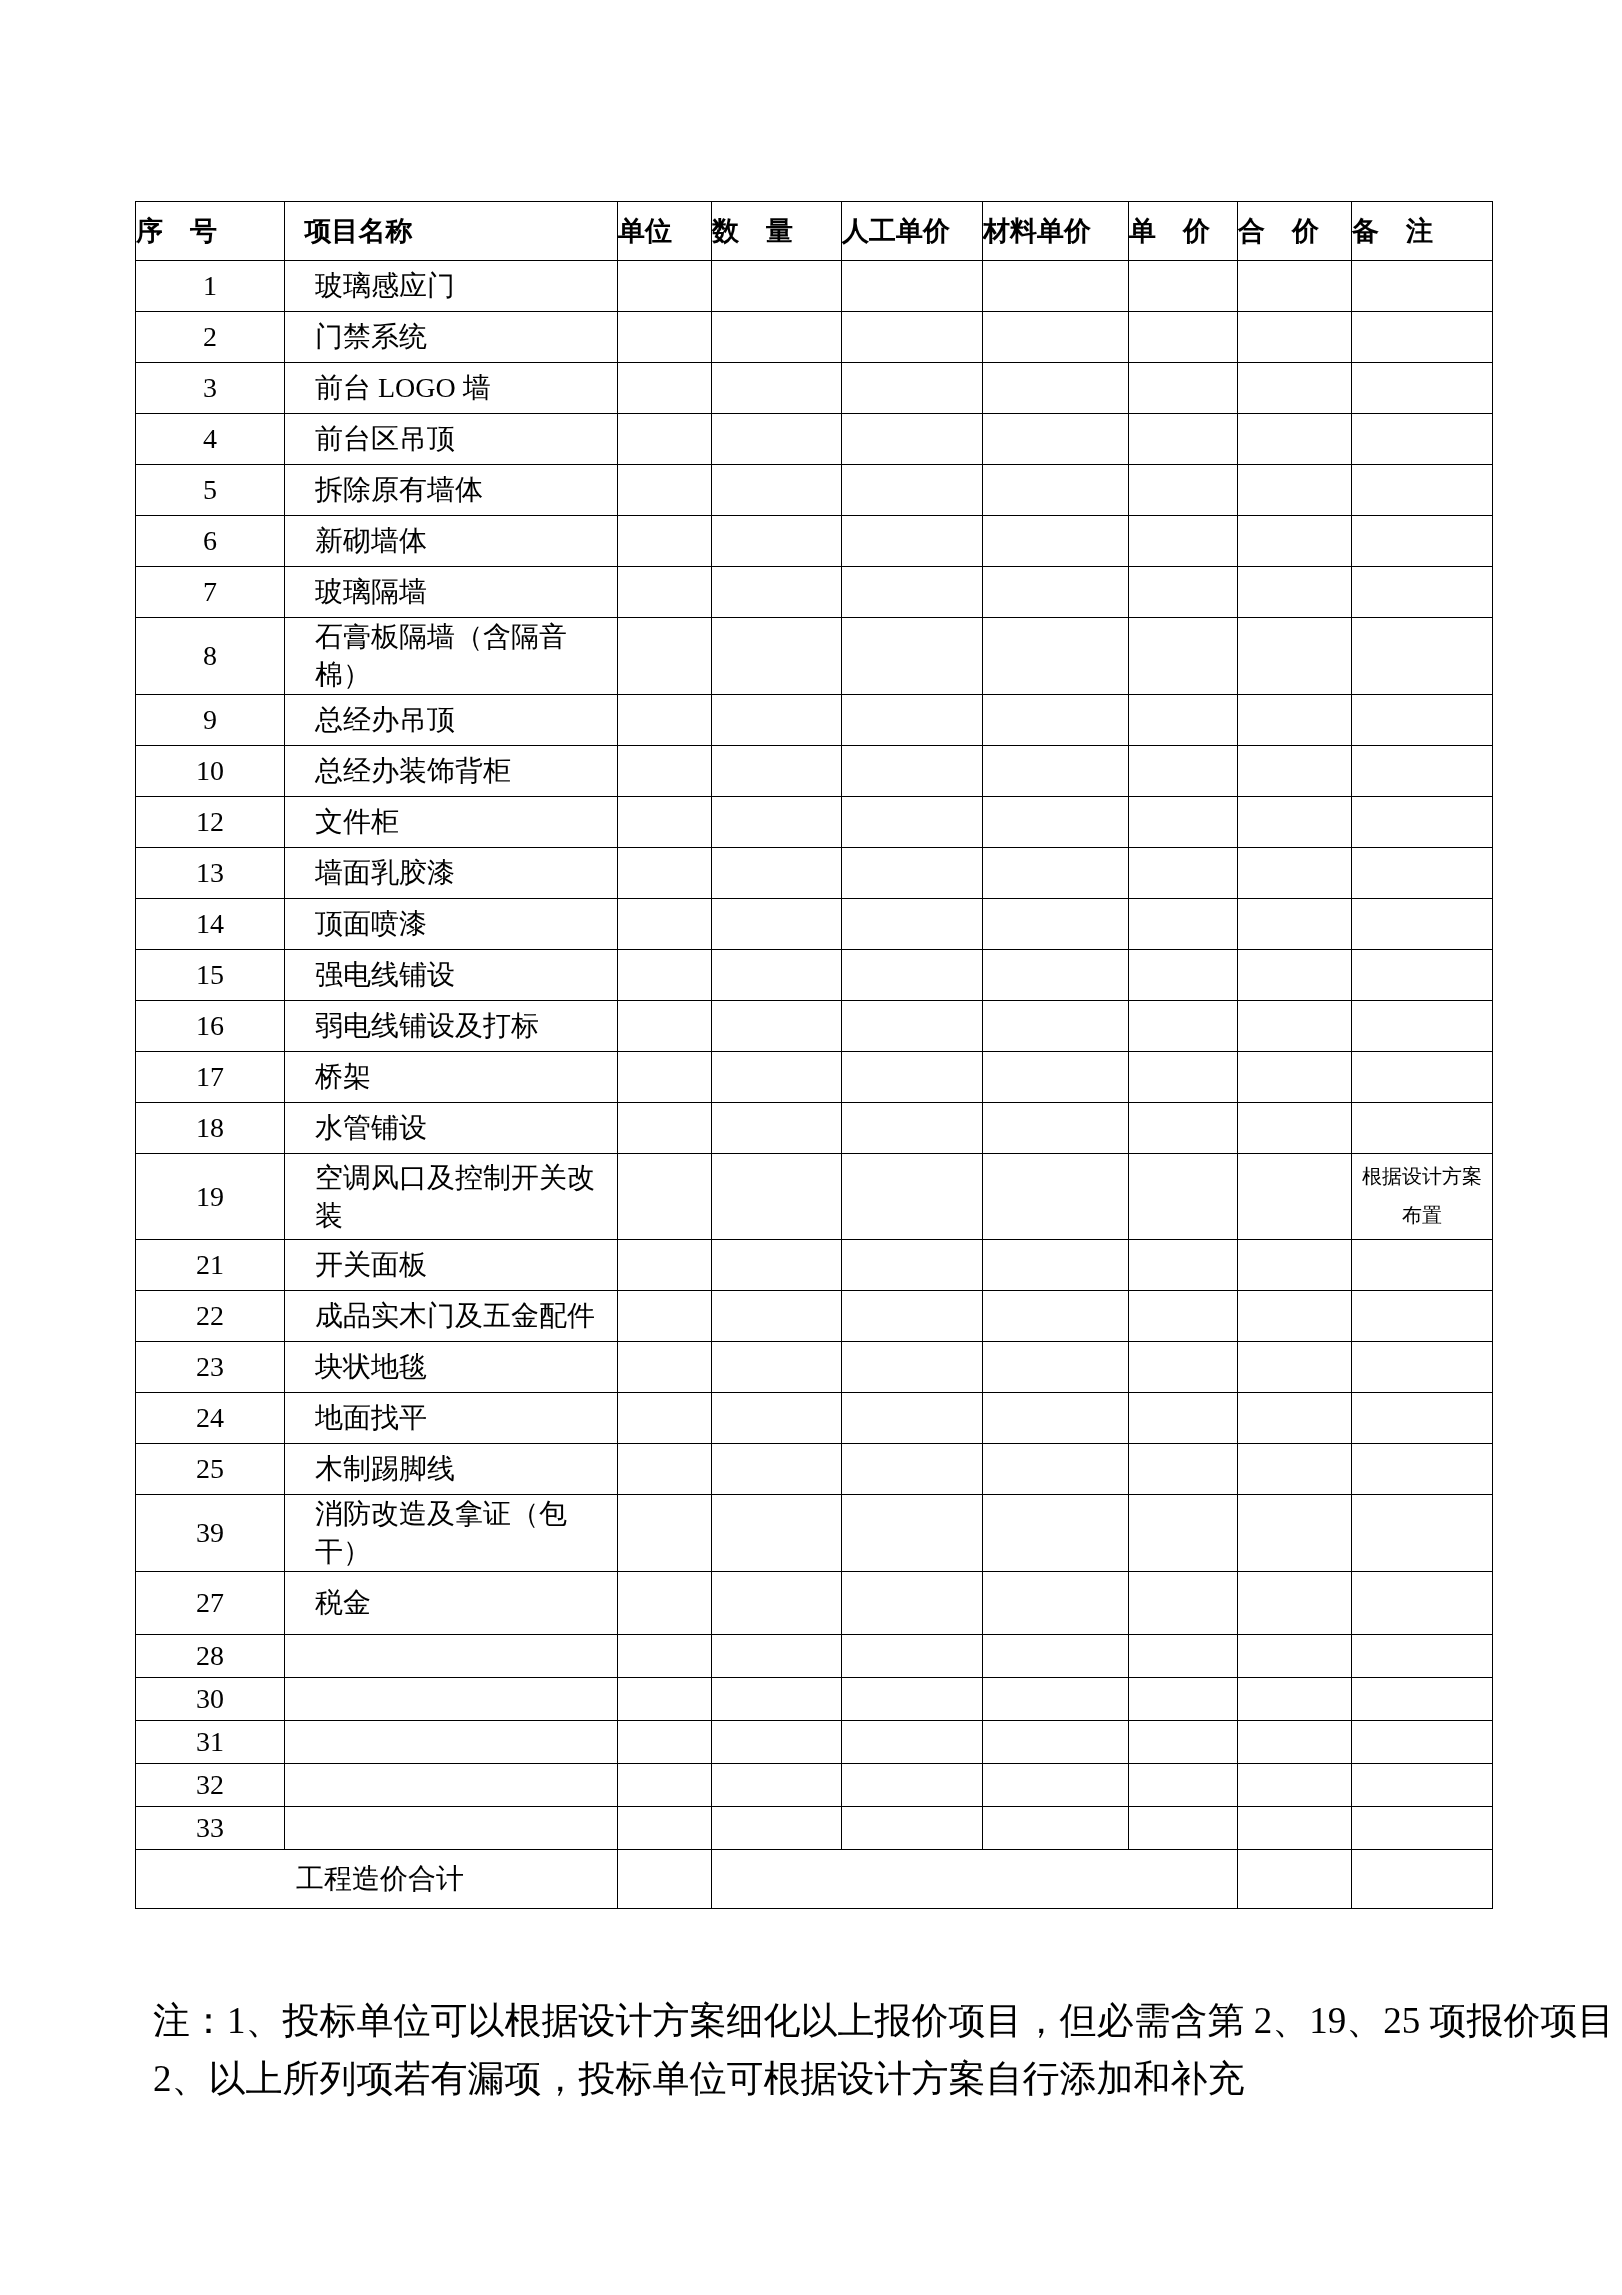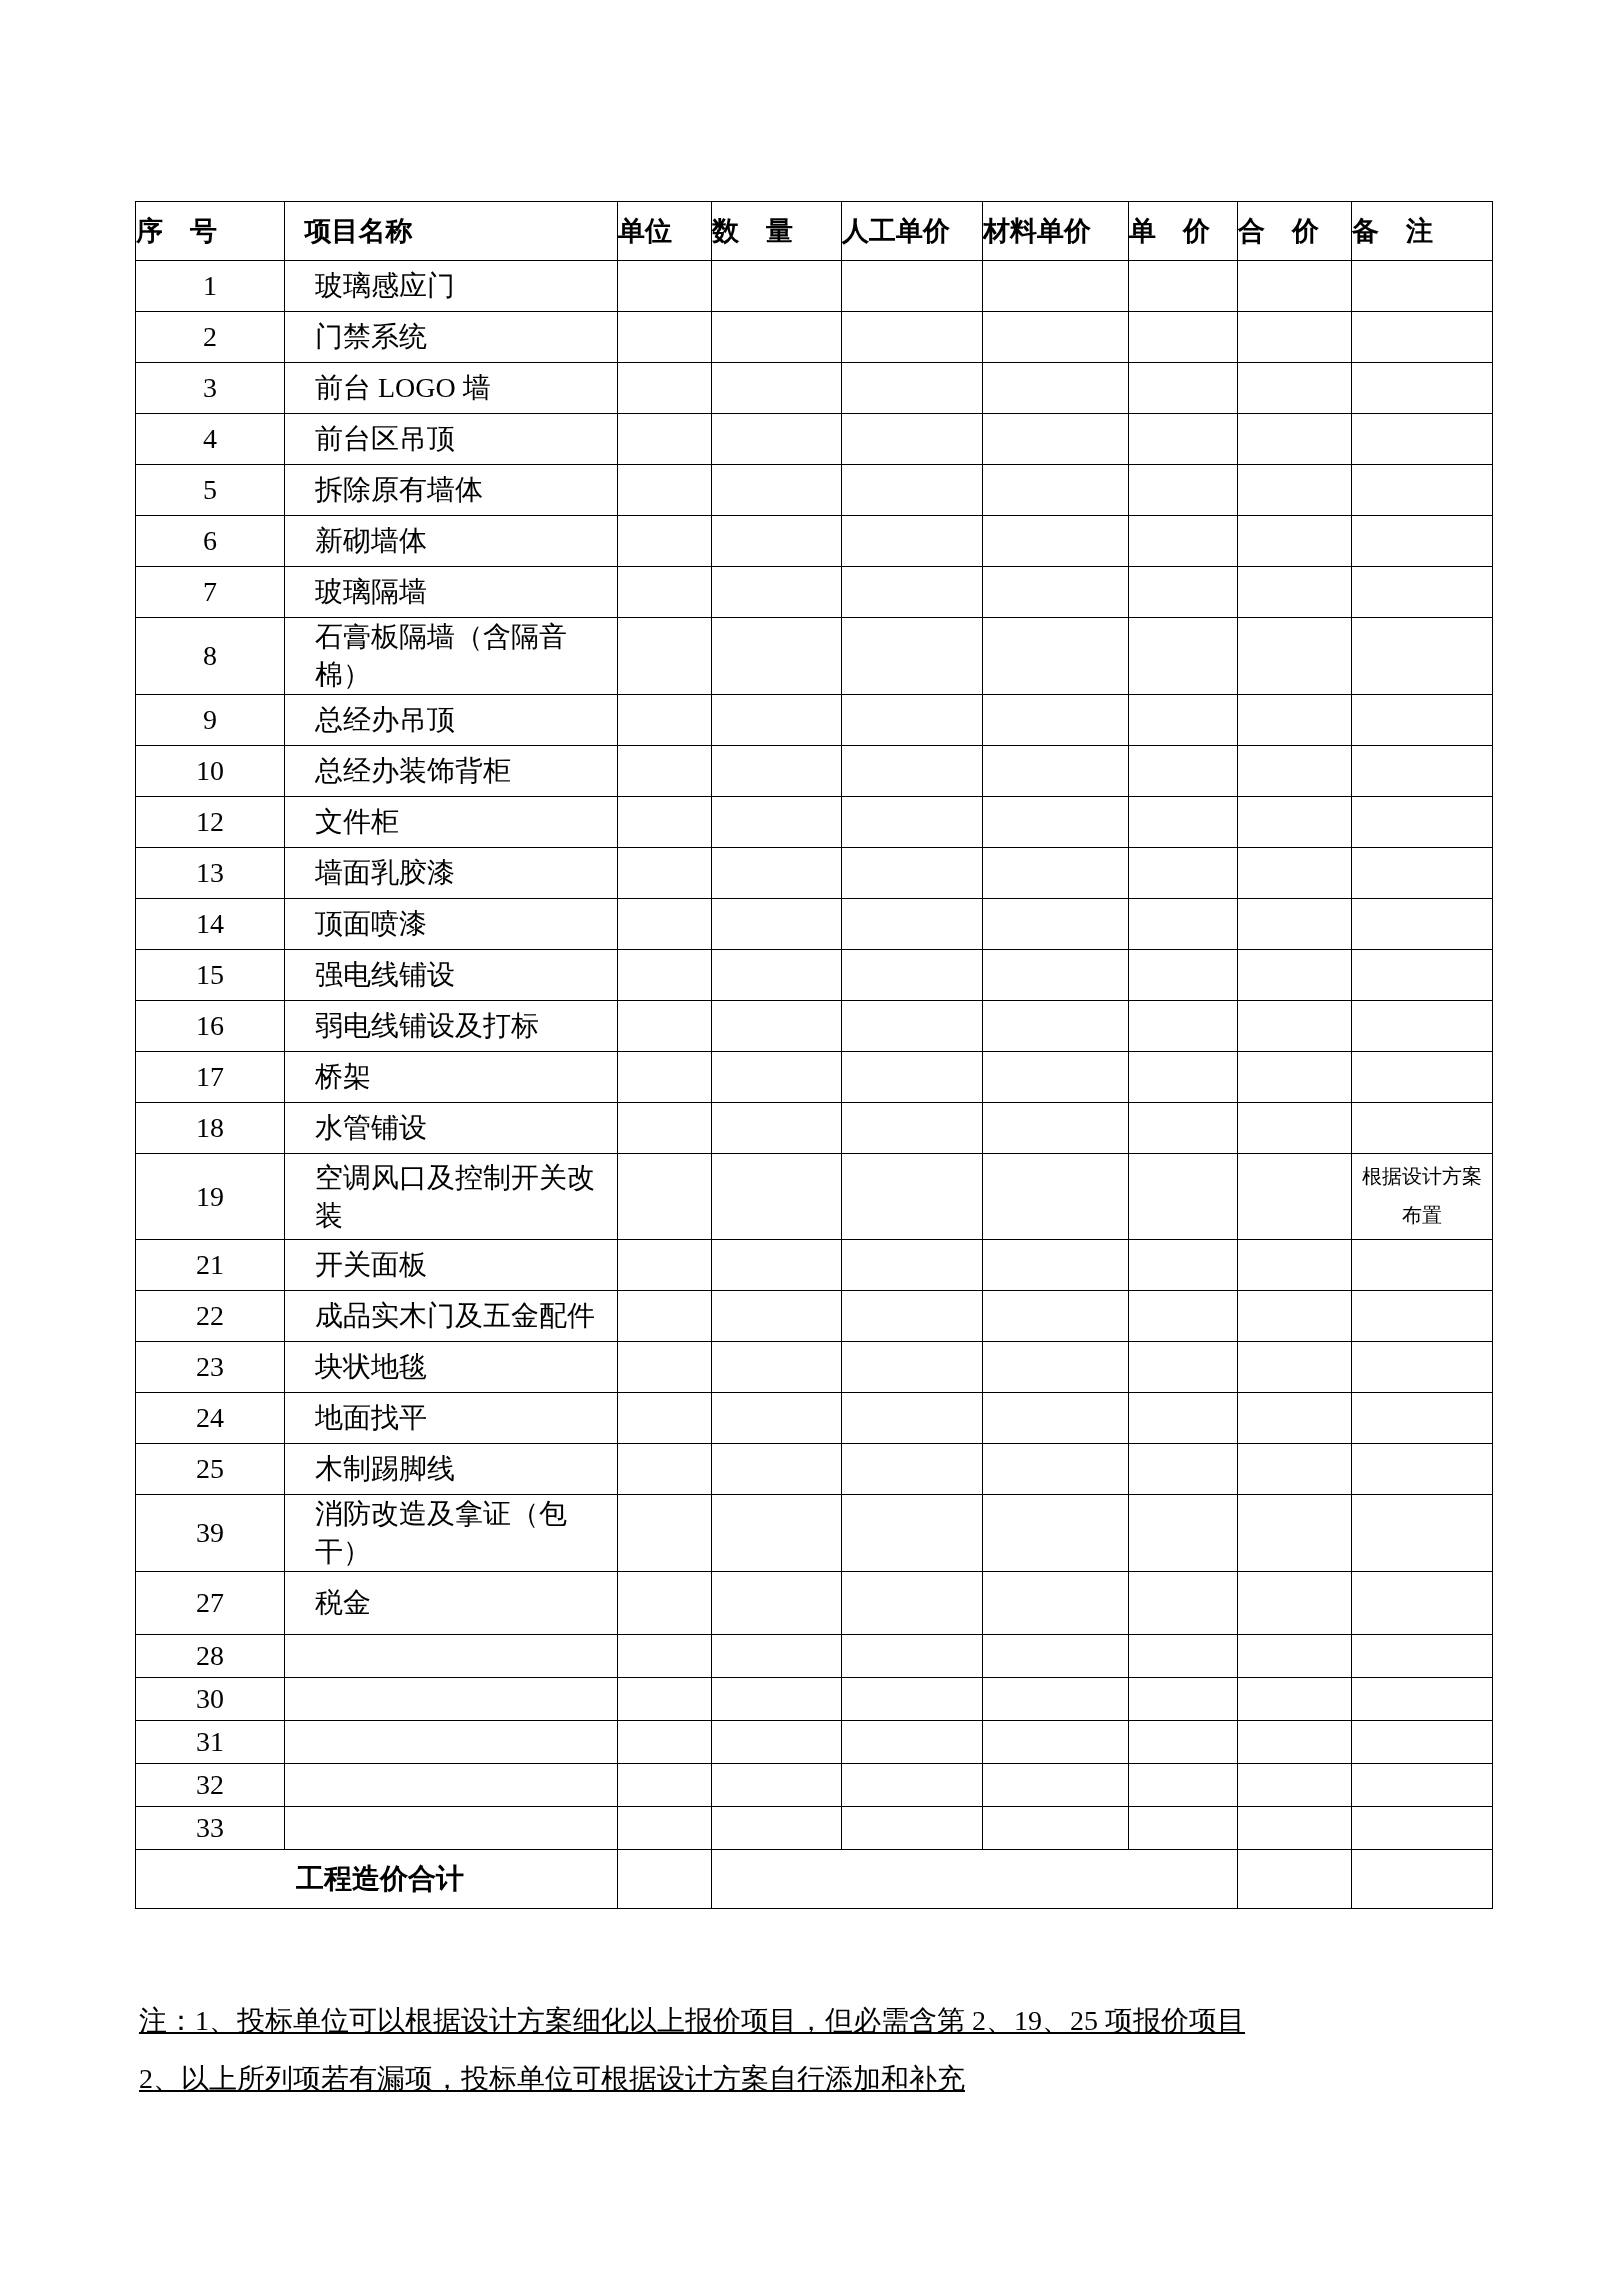--- a/index.html
+++ b/index.html
@@ -48,30 +48,28 @@
   }
   tr.r-normal { height: 51px; }
   tr.r-tall   { height: 83px; }
   tr.r-mid    { height: 63px; }
   tr.r-short  { height: 43px; }
   tr.r-total  { height: 59px; }
   td.c-total-label {
     text-align: left;
     padding-left: 160px;
     font-size: 28px;
-    font-weight: bold;
   }
   .notes {
     position: absolute;
-    left: 139px;
+    left: 153px;
     top: 2003px;
     width: 1285px;
-    font-size: 28px;
+    font-size: 37px;
     line-height: 35px;
-    text-decoration: underline;
   }
   .note-line { margin-bottom: 23px; white-space: nowrap; }
 </style>
 </head>
 <body>
 
 <div class="page">
 
   <table class="quote-table">
     <colgroup>

